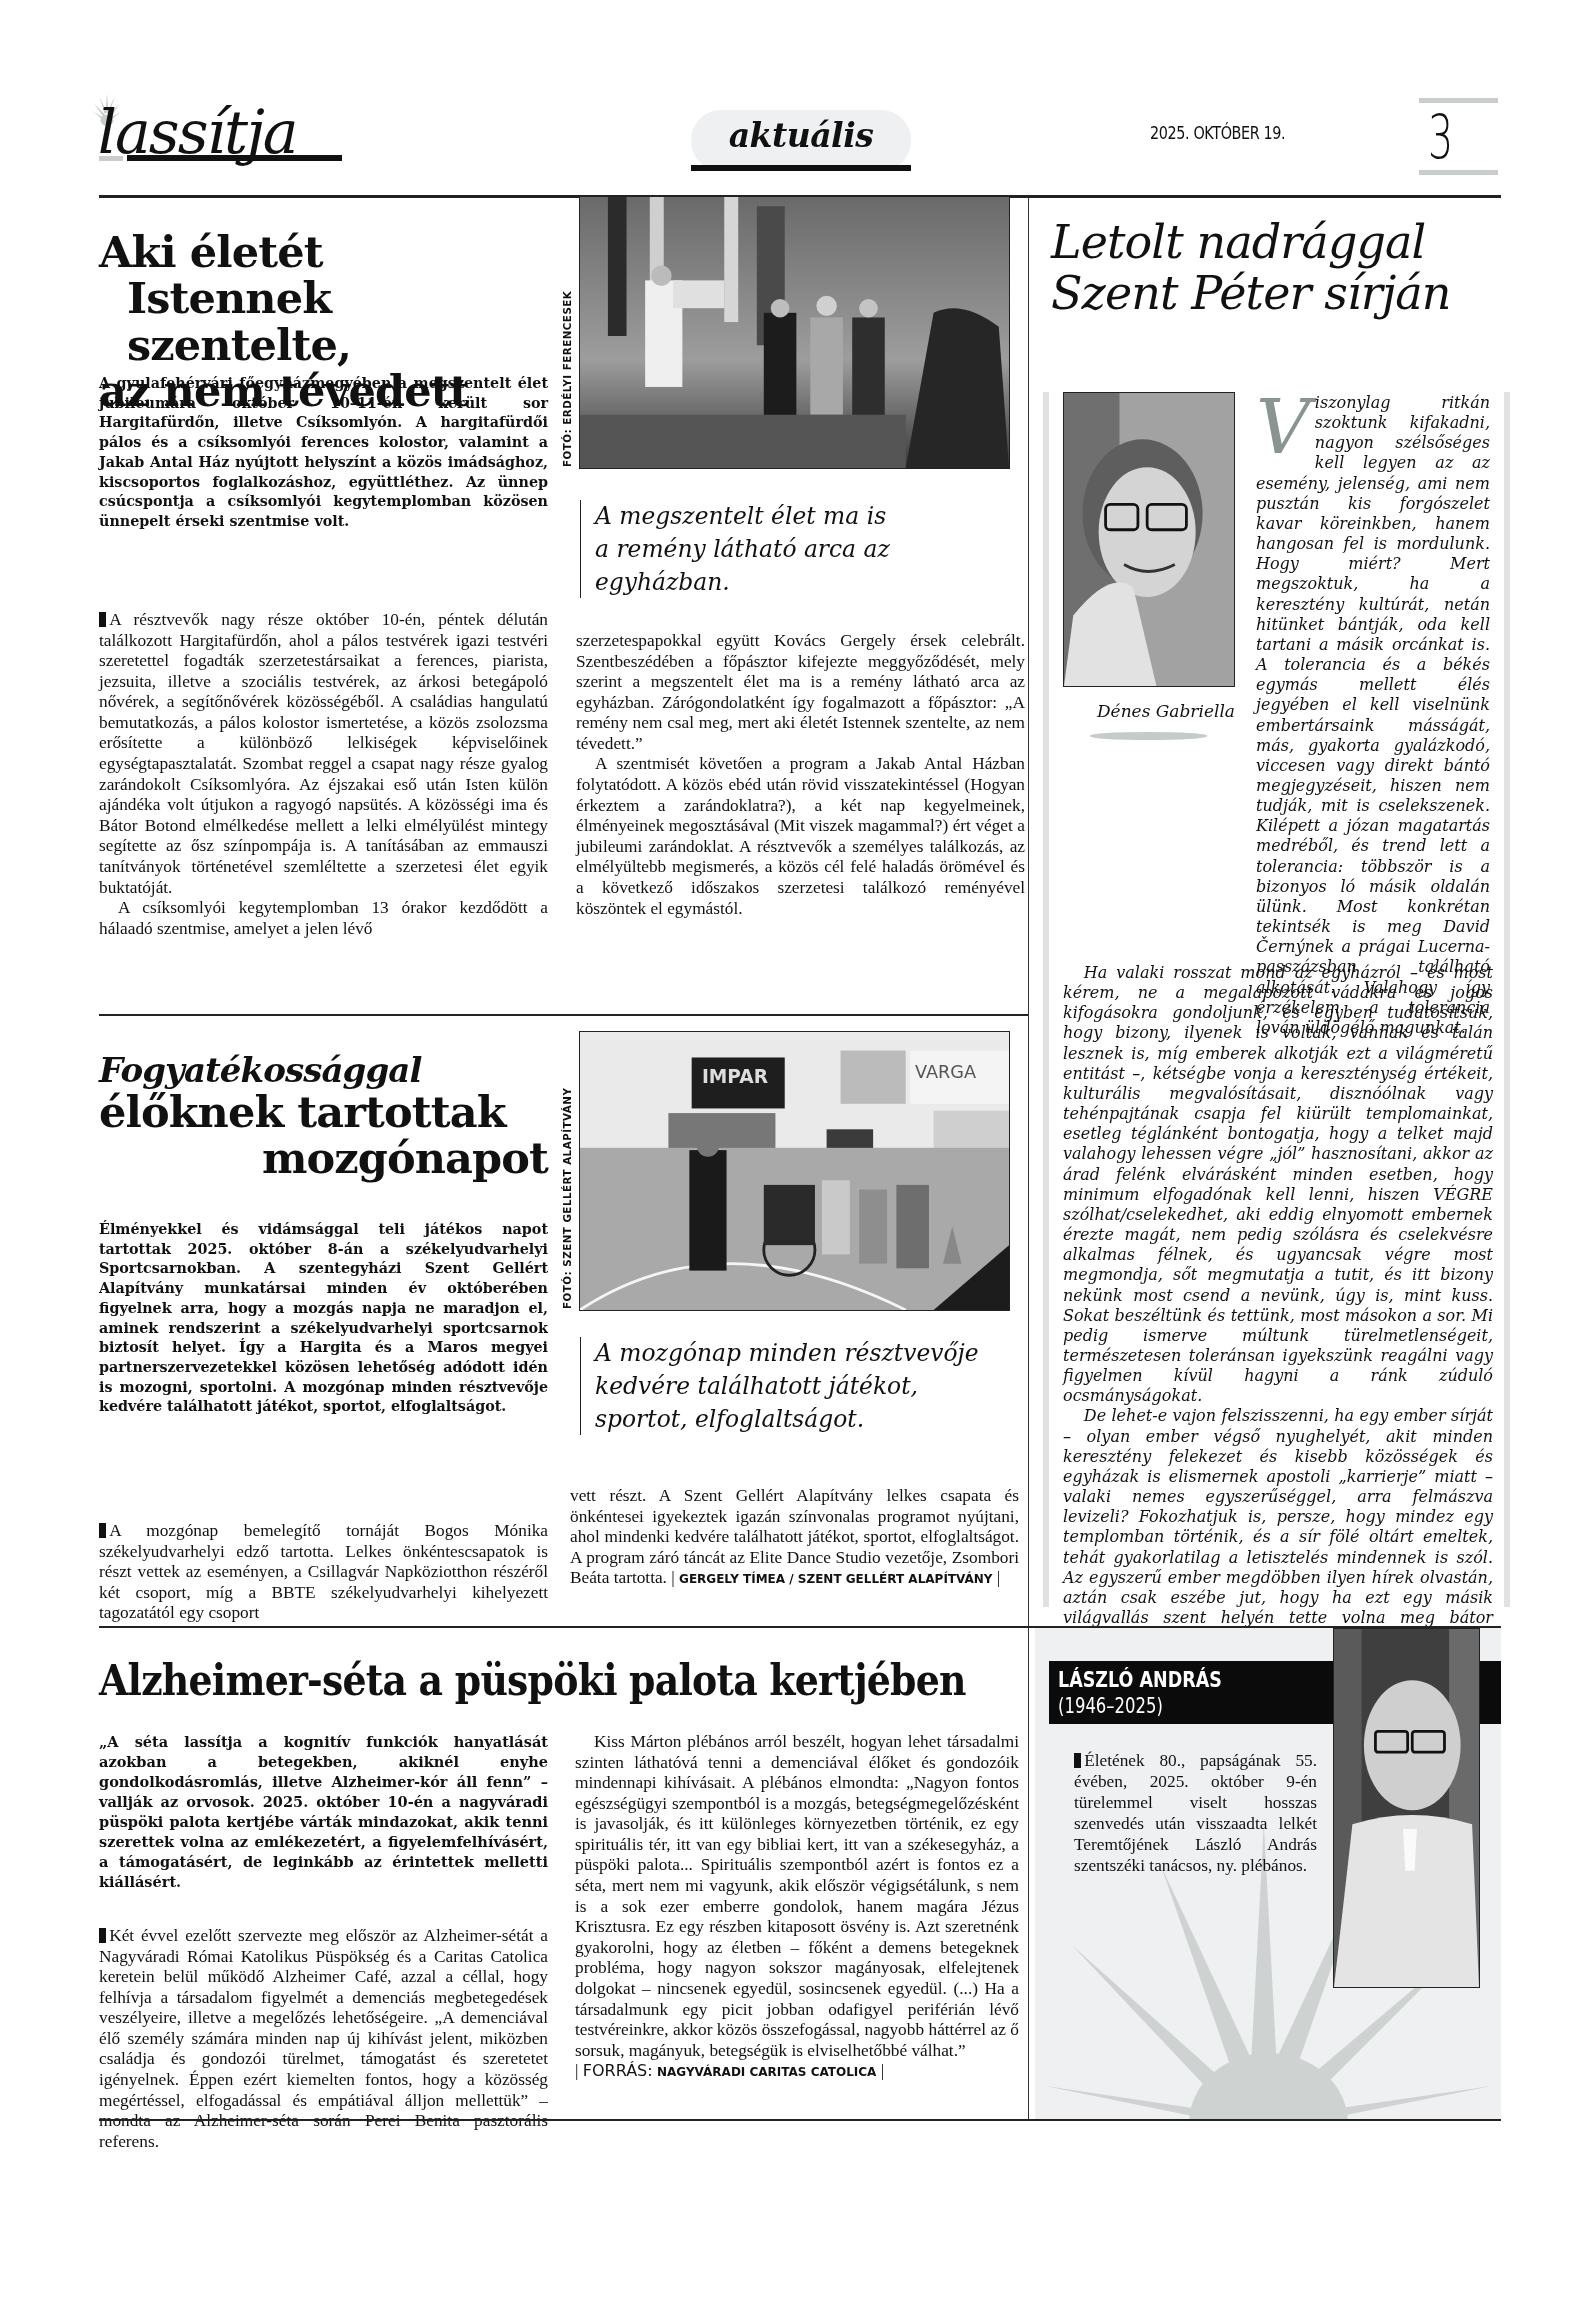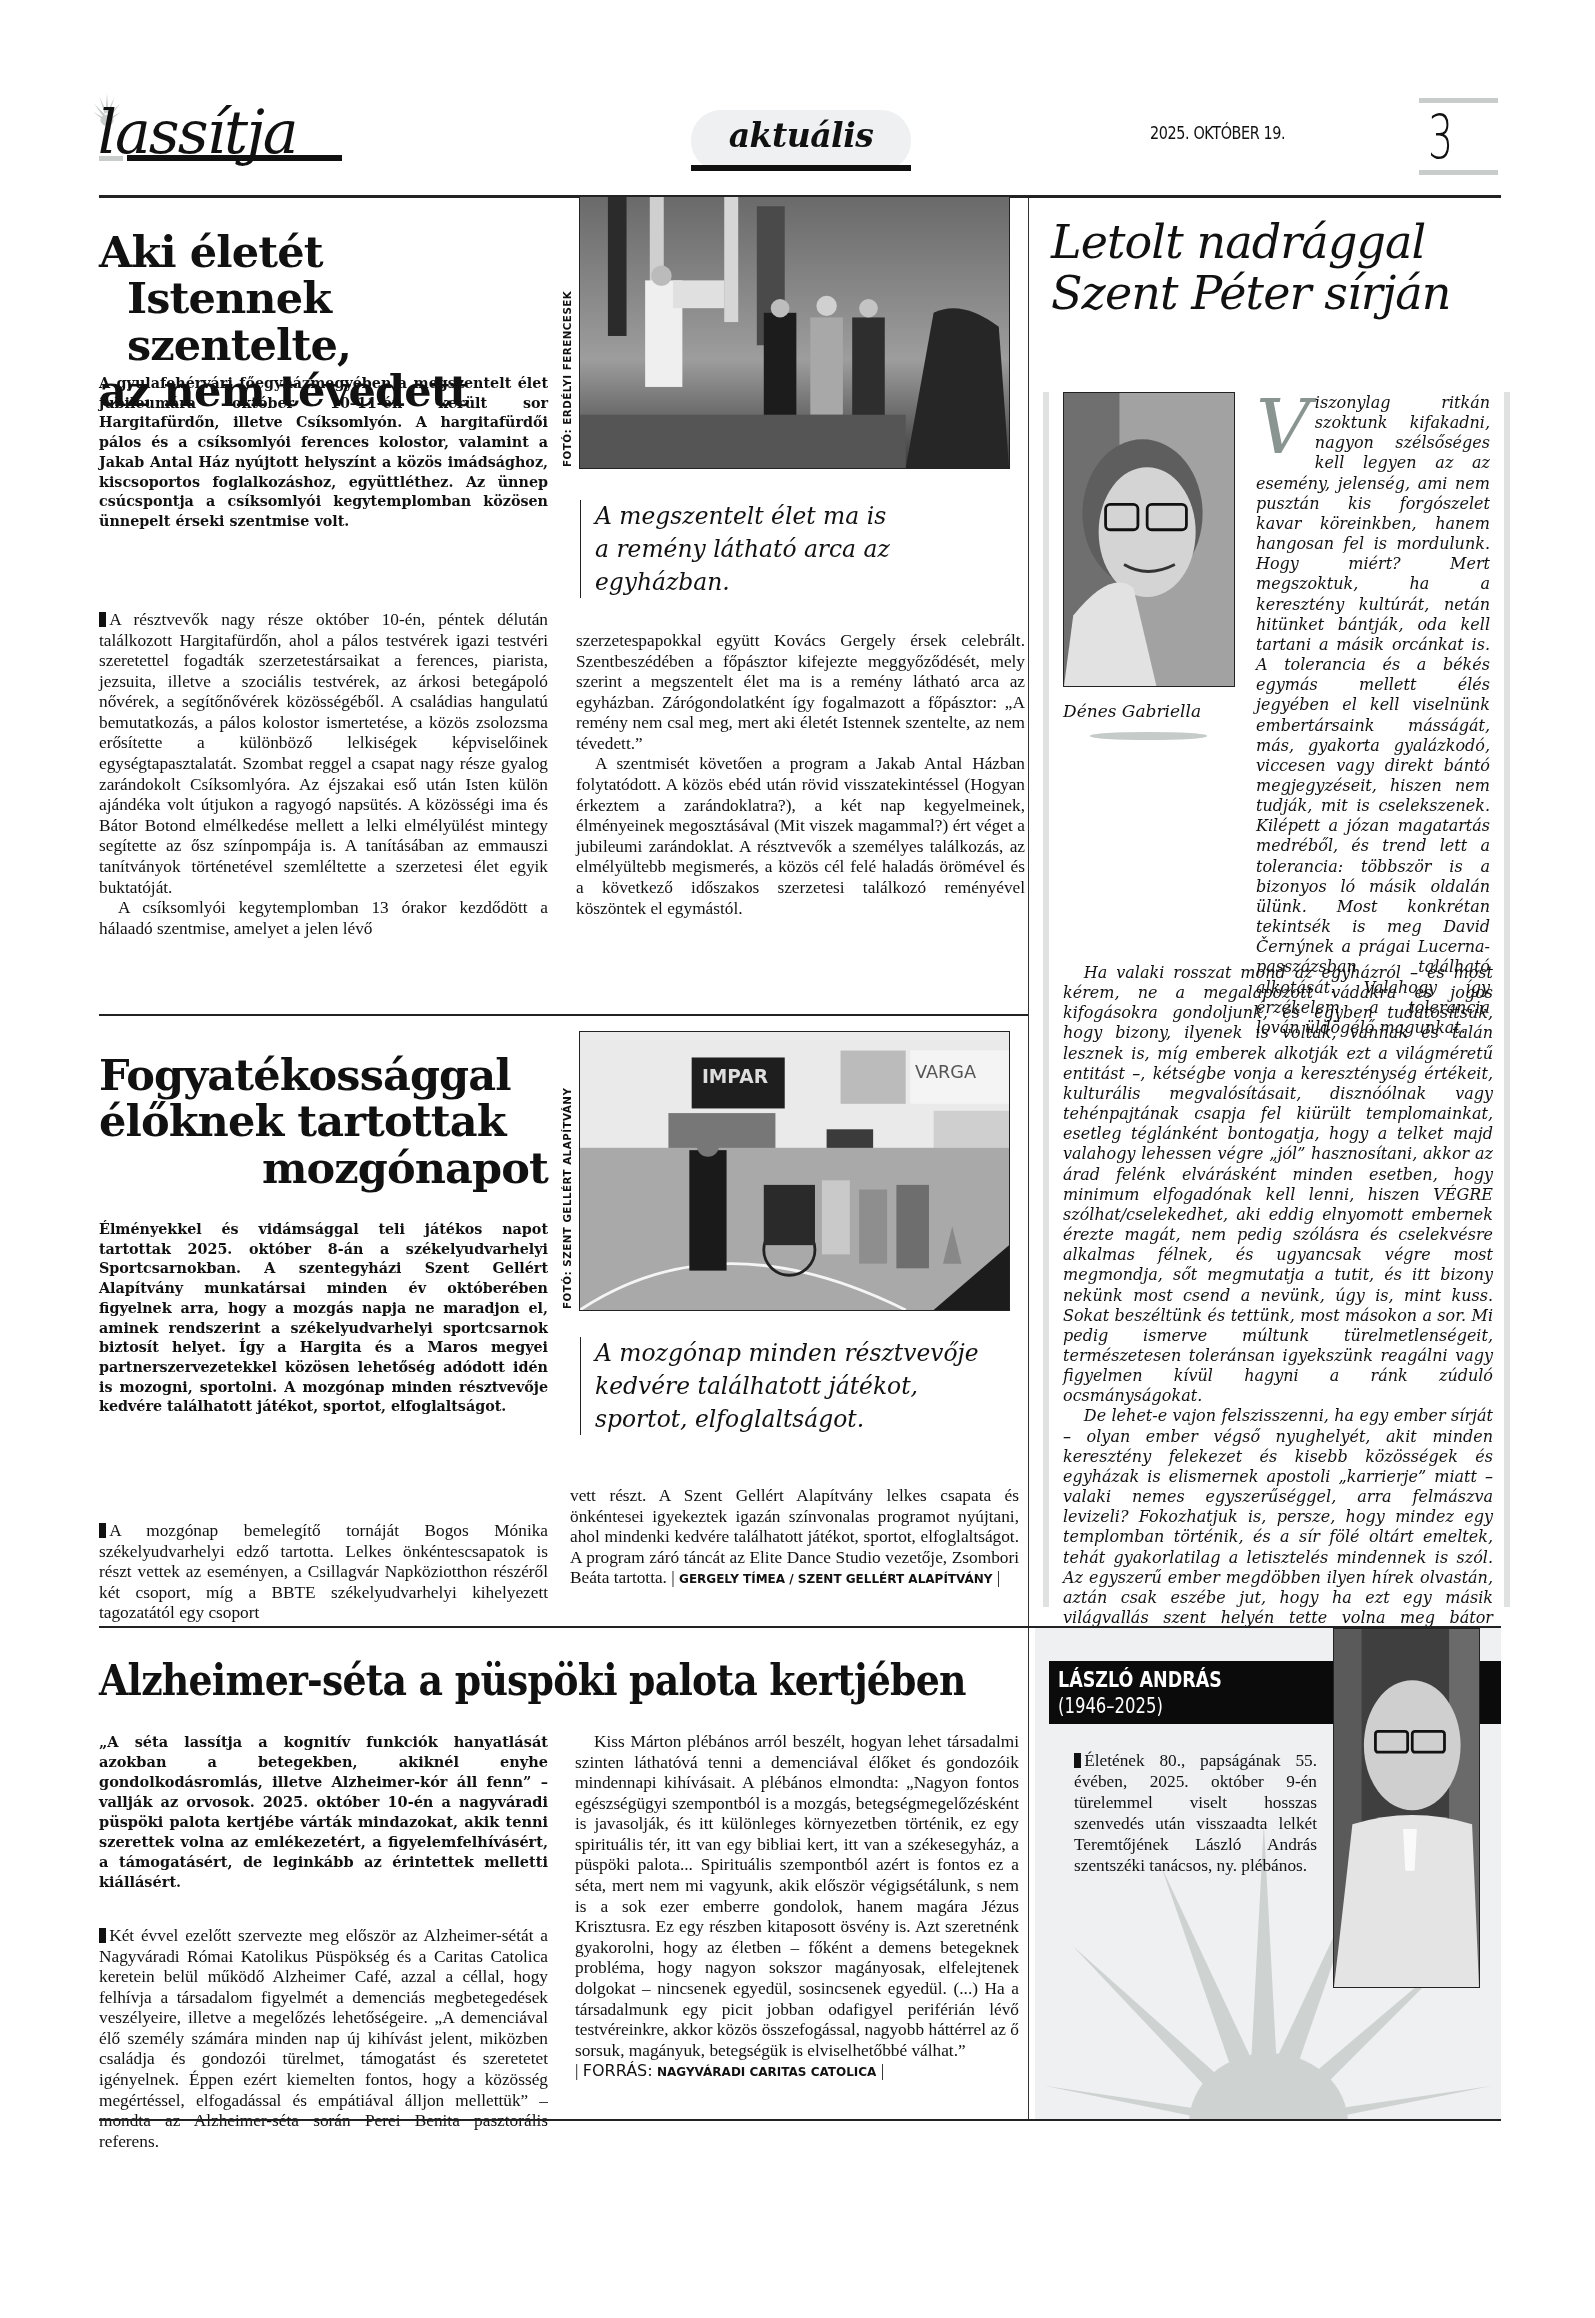--- a/index.html
+++ b/index.html
@@ -44,21 +44,21 @@
   .vrule { width: 1.4px; background: #333; }
   .hrule { height: 2.3px; background: #222; }
 
   
   .col-title { font-family: "DejaVu Serif", serif; font-style: italic; font-size: 46px; line-height: 1.1; letter-spacing: -0.9px; }
   .col-panel { background: #ffffff; border-left: 6.5px solid #dfe2e1; border-right: 6.5px solid #dfe2e1; }
   .col-text { font-family: "DejaVu Serif", serif; font-style: italic; font-size: 16px; line-height: 1.26; text-align: justify; }
   .col-text p { text-indent: 1.3em; }
   .dropcap { float: left; font-family: "DejaVu Serif", serif; font-style: italic; font-size: 75px; line-height: 0.85; color: #8a9591; margin: 2.8px 4.7px 0 0; }
   .author-photo { background: #9a9a9a; border: 1.4px solid #222; }
-  .author-name { font-family: "DejaVu Serif", serif; font-style: italic; font-size: 17px; text-align: left; }
+  .author-name { font-family: "DejaVu Serif", serif; font-style: italic; font-size: 17px; text-align: right; }
   .author-ellipse { width: 117px; height: 7.5px; border-radius: 50%; background: #c5cbc8; }
 
   
   .obit-box { background: #eff0f1; overflow: hidden; }
   .obit-head { background: #0b0b0b; color: #fff; }
   .obit-name { font-family: "DejaVu Sans", sans-serif; font-weight: bold; font-size: 20.6px; letter-spacing: 0; transform: scaleX(0.85); transform-origin: left; white-space: nowrap; }
   .obit-years { font-family: "DejaVu Sans", sans-serif; font-size: 20.6px; transform: scaleX(0.8); transform-origin: left; white-space: nowrap; }
   .obit-text { font-family: "Liberation Serif", serif; font-size: 17.3px; line-height: 1.22; text-align: justify; position: relative; z-index: 2; }
   .obit-text p { text-indent: 1.2em; }
   .obit-text p.first { text-indent: 0; }
@@ -145,21 +145,21 @@
 <div class="abs pullquote" style="left:580px; top:500px; width:327px;">A megszentelt élet ma is a remény látható arca az egyházban.</div>
 
 <div class="abs body" style="left:576px; top:631px; width:449px;">
   <p class="first">szerzetespapokkal együtt Kovács Gergely érsek celebrált. Szentbeszédében a főpásztor kifejezte meggyőződését, mely szerint a megszentelt élet ma is a remény látható arca az egyházban. Zárógondolatként így fogalmazott a főpásztor: „A remény nem csal meg, mert aki életét Istennek szentelte, az nem tévedett.”</p>
   <p>A szentmisét követően a program a Jakab Antal Házban folytatódott. A közös ebéd után rövid visszatekintéssel (Hogyan érkeztem a zarándoklatra?), a két nap kegyelmeinek, élményeinek megosztásával (Mit viszek magammal?) ért véget a jubileumi zarándoklat. A résztvevők a személyes találkozás, az elmélyültebb megismerés, a közös cél felé haladás örömével és a következő időszakos szerzetesi találkozó reményével köszöntek el egymástól.</p>
 </div>
 
 <div class="abs hrule" style="left:99px; top:1014px; width:930px;"></div>
 
 <div class="abs" style="left:99px; top:1052px; width:449px;">
-  <div class="headline" style="font-size:43px;">Fogyatékossággal</div>
+  <div class="headline" style="font-size:34px;font-style:italic;">Fogyatékossággal</div>
   <div class="headline" style="font-size:43px;">élőknek tartottak</div>
   <div class="headline" style="font-size:43px;text-align:right;">mozgónapot</div>
 </div>
 
 <div class="abs lead" style="left:99px; top:1220px; width:449px;">Élményekkel és vidámsággal teli játékos napot tartottak 2025. október 8-án a székelyudvarhelyi Sportcsarnokban. A szentegyházi Szent Gellért Alapítvány munkatársai minden év októberében figyelnek arra, hogy a mozgás napja ne maradjon el, aminek rendszerint a székelyudvarhelyi sportcsarnok biztosít helyet. Így a Hargita és a Maros megyei partnerszervezetekkel közösen lehetőség adódott idén is mozogni, sportolni. A mozgónap minden résztvevője kedvére találhatott játékot, sportot, elfoglaltságot.</div>
 
 <div class="abs body" style="left:99px; top:1521px; width:449px;">
   <p class="first"><span class="sq"></span><span>A mozgónap bemelegítő tornáját Bogos Mónika székelyudvarhelyi edző tartotta. Lelkes önkéntescsapatok is részt vettek az eseményen, a Csillagvár Napköziotthon részéről két csoport, míg a BBTE székelyudvarhelyi kihelyezett tagozatától egy csoport</span></p>
 </div>
 

